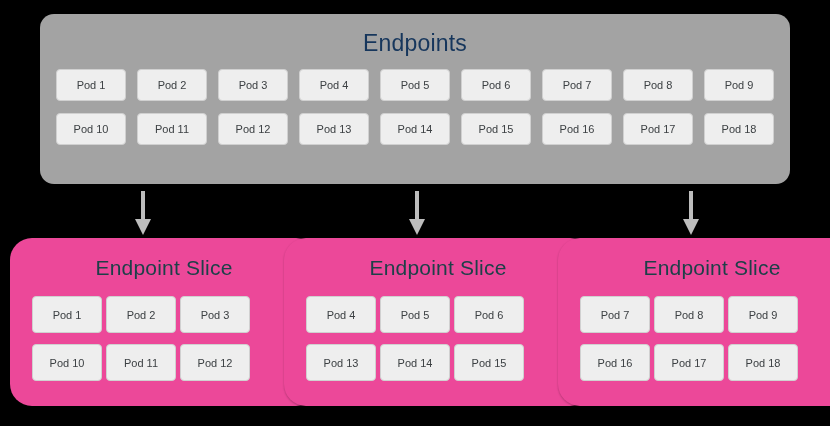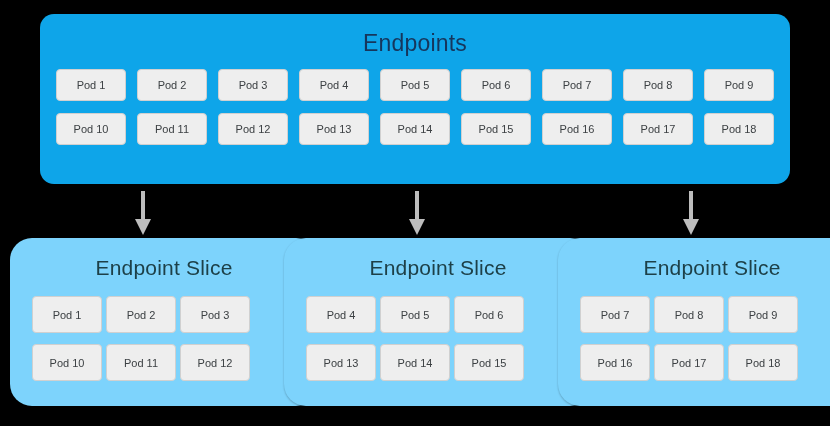--- a/index.html
+++ b/index.html
@@ -17,21 +17,21 @@
     background: #000000;
   }
 
   
   .endpoints-box {
     position: absolute;
     left: 40px;
     top: 14px;
     width: 750px;
     height: 170px;
-    background: #0ea5e9;
+    background: #a3a3a3;
     border-radius: 14px;
     box-shadow: 0 1px 2px rgba(0,0,0,0.25);
   }
   .endpoints-title {
     position: absolute;
     left: 0;
     top: 16px;
     width: 100%;
     text-align: center;
     font-size: 23px;
@@ -101,21 +101,21 @@
     border-right: 8px solid transparent;
     border-top: 16px solid #bdbdbd;
   }
 
   
   .slice-box {
     position: absolute;
     top: 238px;
     width: 308px;
     height: 168px;
-    background: #7dd3fc;
+    background: #ec4899;
     border-radius: 22px;
     box-shadow: 0 1px 2px rgba(0,0,0,0.25);
   }
   .slice-1 { left: 10px; }
   .slice-2 { left: 284px; }
   .slice-3 { left: 558px; }
 
   .slice-title {
     position: absolute;
     left: 0;

